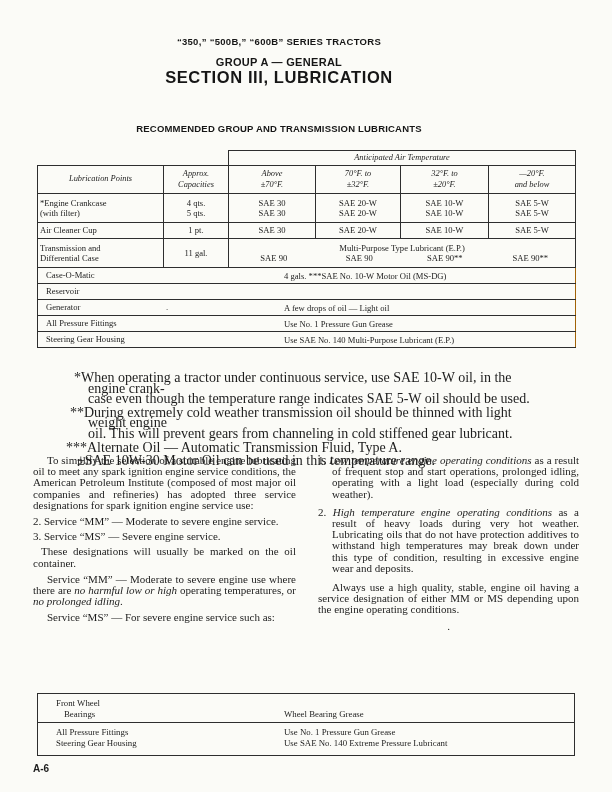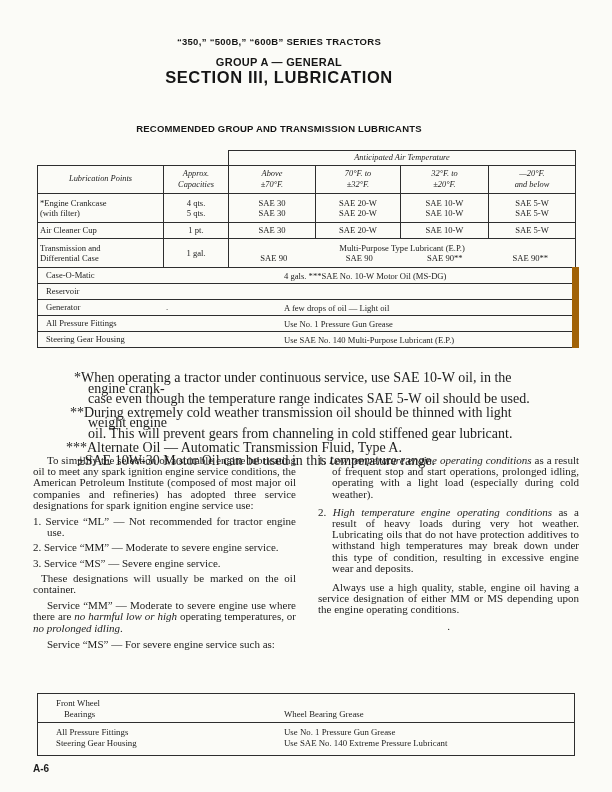--- a/index.html
+++ b/index.html
@@ -36,21 +36,21 @@
   .lube-table td.blank { border: none; }
   .it { font-style: italic; }
   .ctr { text-align: center; }
   .pre { white-space: pre-line; }
   .r0 td { height: 15px; font-size: 8.4px; }
   .rh td { height: 28px; font-size: 8.4px; }
   .r2 td { height: 29px; }
   .r3 td { height: 16px; }
   .r4 td { height: 29px; }
   .rb td { height: 16px; border-left: none; border-right: none; }
-  .rb td { border-left: 1px solid #2e2e2e; border-right: 7px solid #a16207; }
+  .rb td { border-left: 1px solid #2e2e2e; border-right: 1px solid #a16207; }
   .lbl-cell { padding-left: 6px; margin-top: 12px; }
   .merged { position: relative; }
   .merged .lbl { padding-left: 6px; }
   .merged .val {
     position: absolute; left: 246px; top: 50%;
     transform: translateY(-50%); white-space: nowrap;
   }
   .merged .gen-dot { position: absolute; left: 128px; top: 50%; transform: translateY(-58%); }
   .flex4 { display: flex; }
   .flex4 span { flex: 1; text-align: center; }
@@ -150,21 +150,21 @@
     <td class="lbl-cell">Air Cleaner Cup</td>
     <td class="ctr">1 pt.</td>
     <td class="ctr">SAE 30</td>
     <td class="ctr">SAE 20-W</td>
     <td class="ctr">SAE 10-W</td>
     <td class="ctr">SAE 5-W</td>
   </tr>
   <tr class="r4">
     <td class="pre lbl-cell">Transmission and
 Differential Case</td>
-    <td class="ctr">1 gal.</td>
+    <td class="ctr">11 gal.</td>
     <td colspan="4">
       <div class="ctr">Multi-Purpose Type Lubricant (E.P.)</div>
       <div class="flex4">
         <span>SAE 90</span>
         <span>SAE 90</span>
         <span>SAE 90**</span>
         <span>SAE 90**</span>
       </div>
     </td>
   </tr>
@@ -206,21 +206,20 @@
   <p class="fn1">*When operating a tractor under continuous service, use SAE 10-W oil, in the engine crank-
 case even though the temperature range indicates SAE 5-W oil should be used.</p>
   <p class="fn2">**During extremely cold weather transmission oil should be thinned with light weight engine
 oil. This will prevent gears from channeling in cold stiffened gear lubricant.</p>
   <p class="fn3">***Alternate Oil — Automatic Transmission Fluid, Type A.</p>
   <p class="fn4">±SAE 10W-30 Motor Oil can be used in this temperature range.</p>
 </div>
 
 <div class="abs col col-left">
   <p class="indent1">To simplify the selection of a suitable engine lubricating oil to meet any spark ignition engine service conditions, the American Petroleum Institute (composed of most major oil companies and refineries) has adopted three service designations for spark ignition engine service use:</p>
-  <p class="li hang">1. Service “ML” — Not recommended for tractor engine use.</p>
   <p class="li hang">2. Service “MM” — Moderate to severe engine service.</p>
   <p class="li hang">3. Service “MS” — Severe engine service.</p>
   <p class="indent2">These designations will usually be marked on the oil container.</p>
   <p class="indent1"><span>Service “MM” — Moderate to severe engine use where there are </span><span class="itx">no harmful low or high</span><span> operating temperatures, or </span><span class="itx">no prolonged idling</span><span>.</span></p>
   <p class="indent1">Service “MS” — For severe engine service such as:</p>
 </div>
 
 <div class="abs col col-right">
   <p class="li hang" style="margin-bottom:7px"><span>1. </span><span class="itx">Low temperature engine operating conditions</span><span> as a result of frequent stop and start operations, prolonged idling, operating with a light load (especially during cold weather).</span></p>
   <p class="li hang" style="margin-bottom:8px"><span>2. </span><span class="itx">High temperature engine operating conditions</span><span> as a result of heavy loads during very hot weather. Lubricating oils that do not have protection additives to withstand high temperatures may break down under this type of condition, resulting in excessive engine wear and deposits.</span></p>

